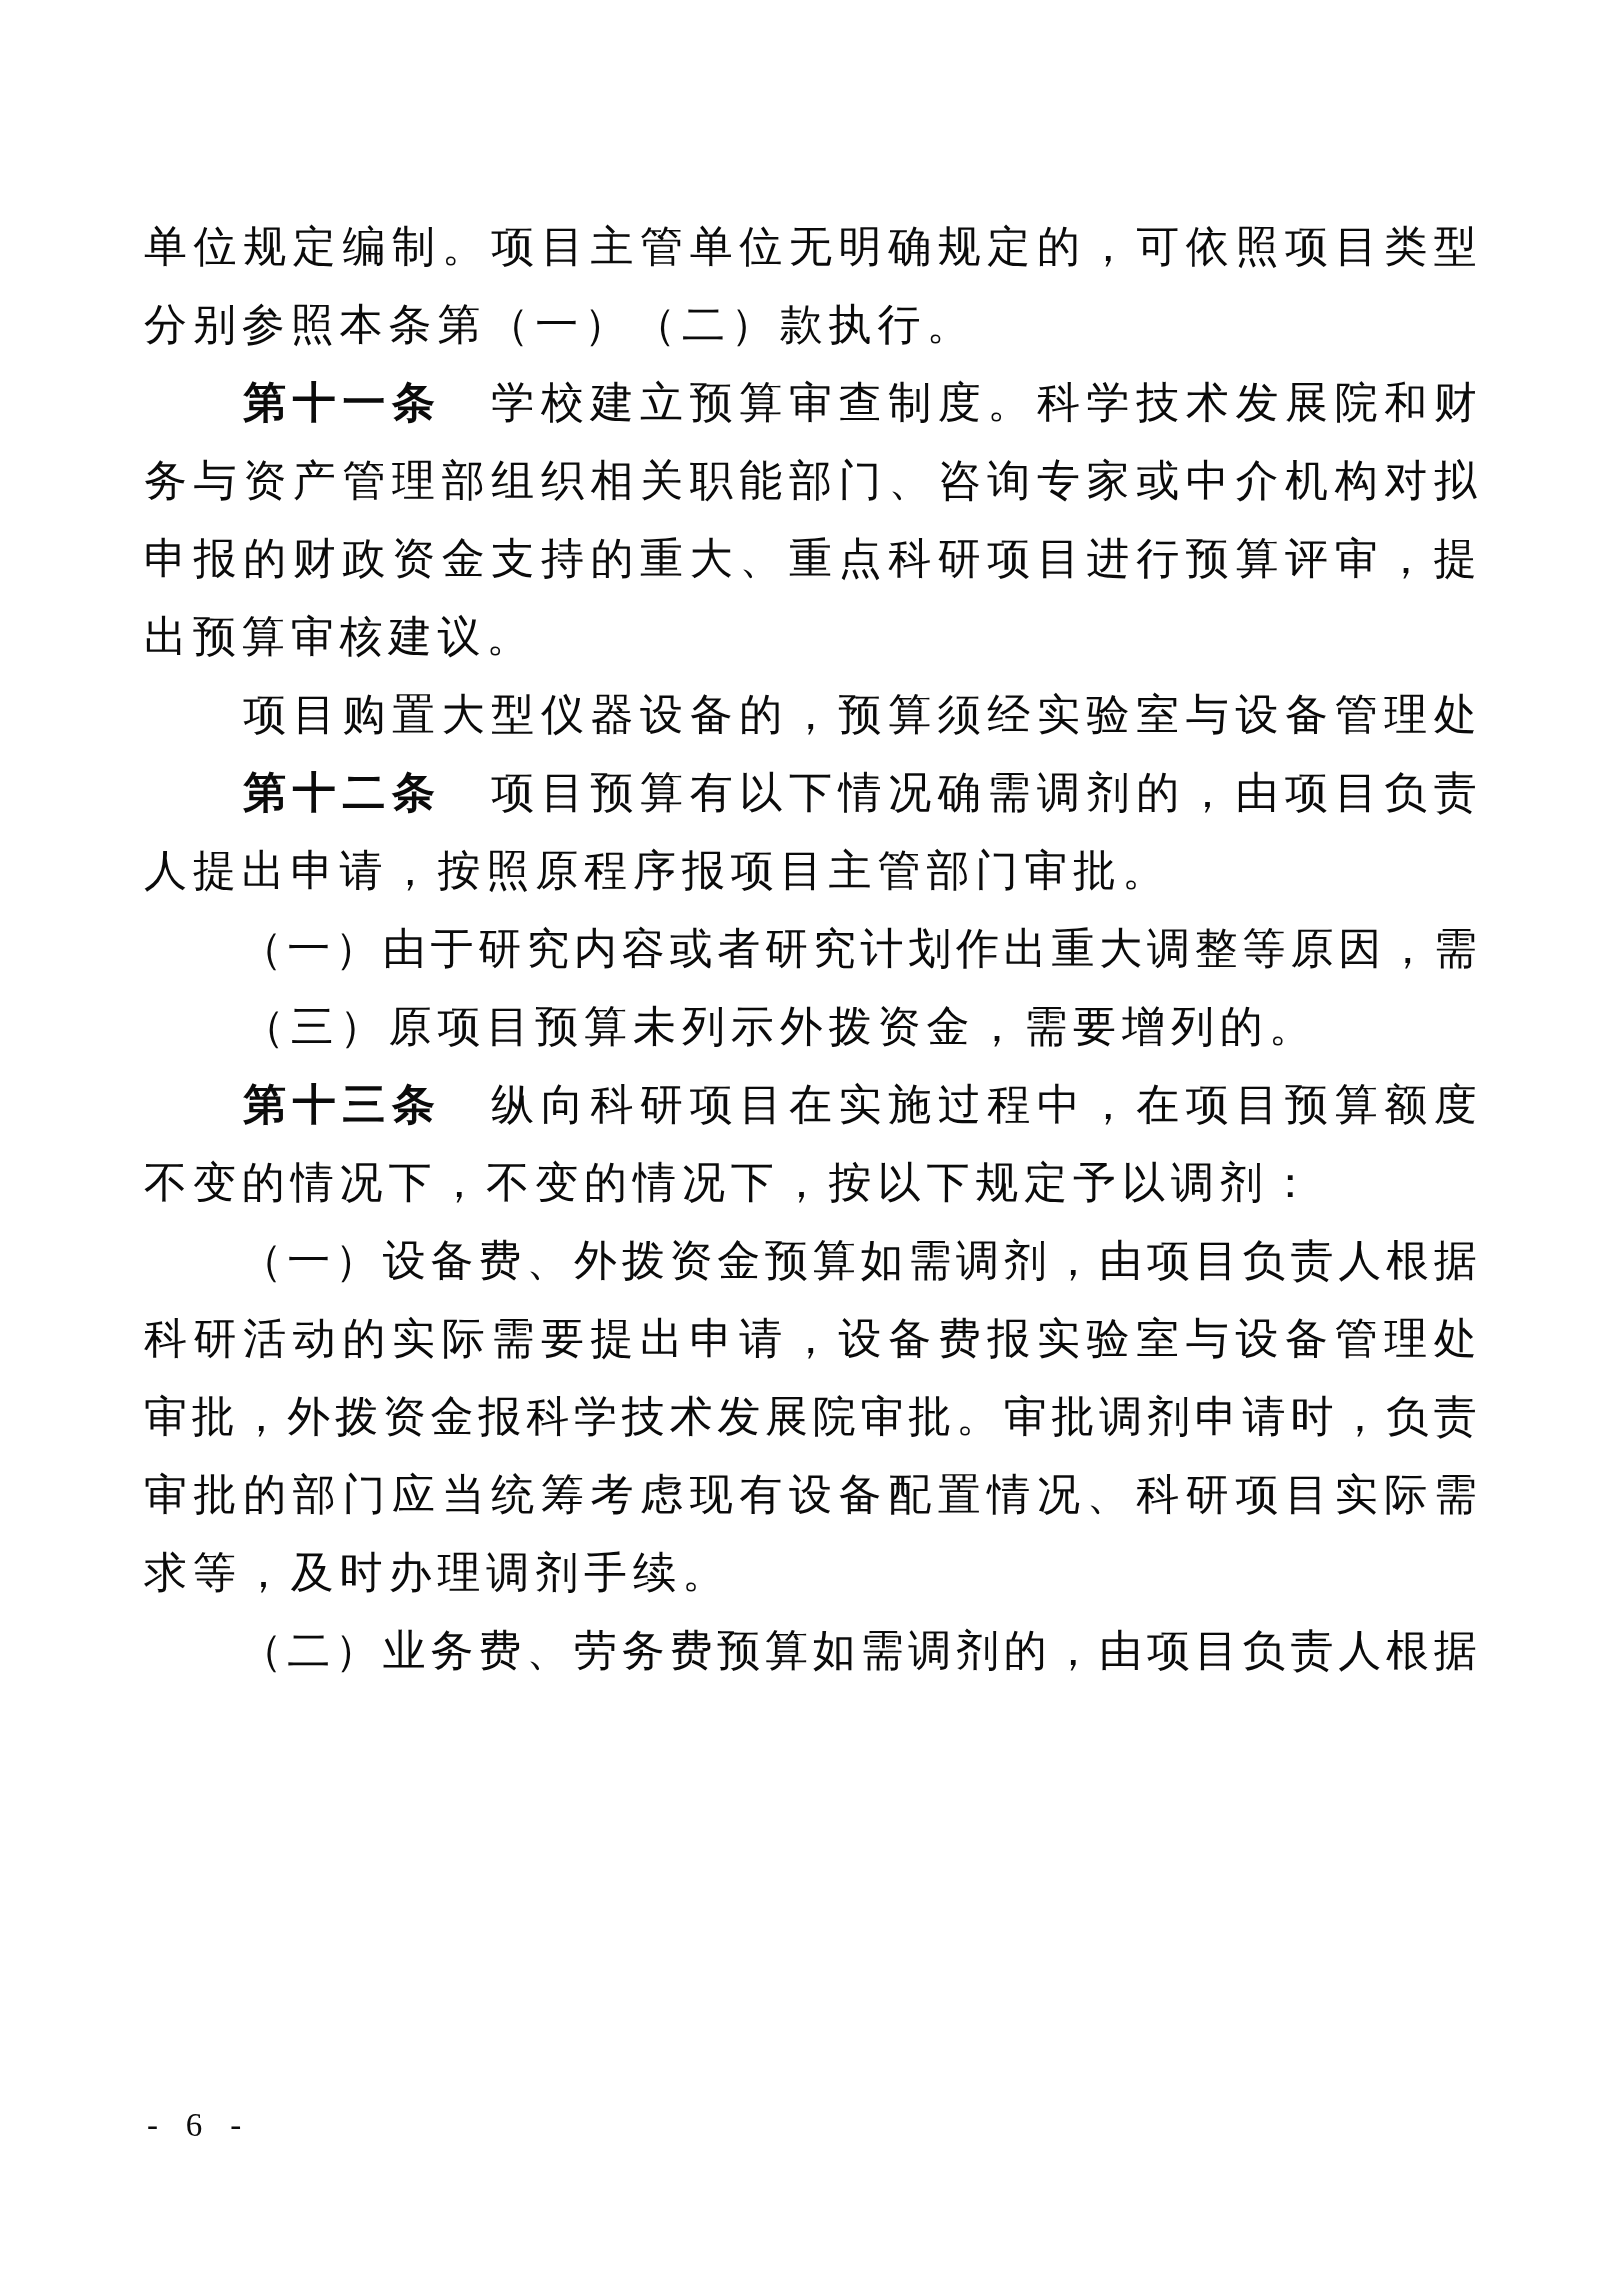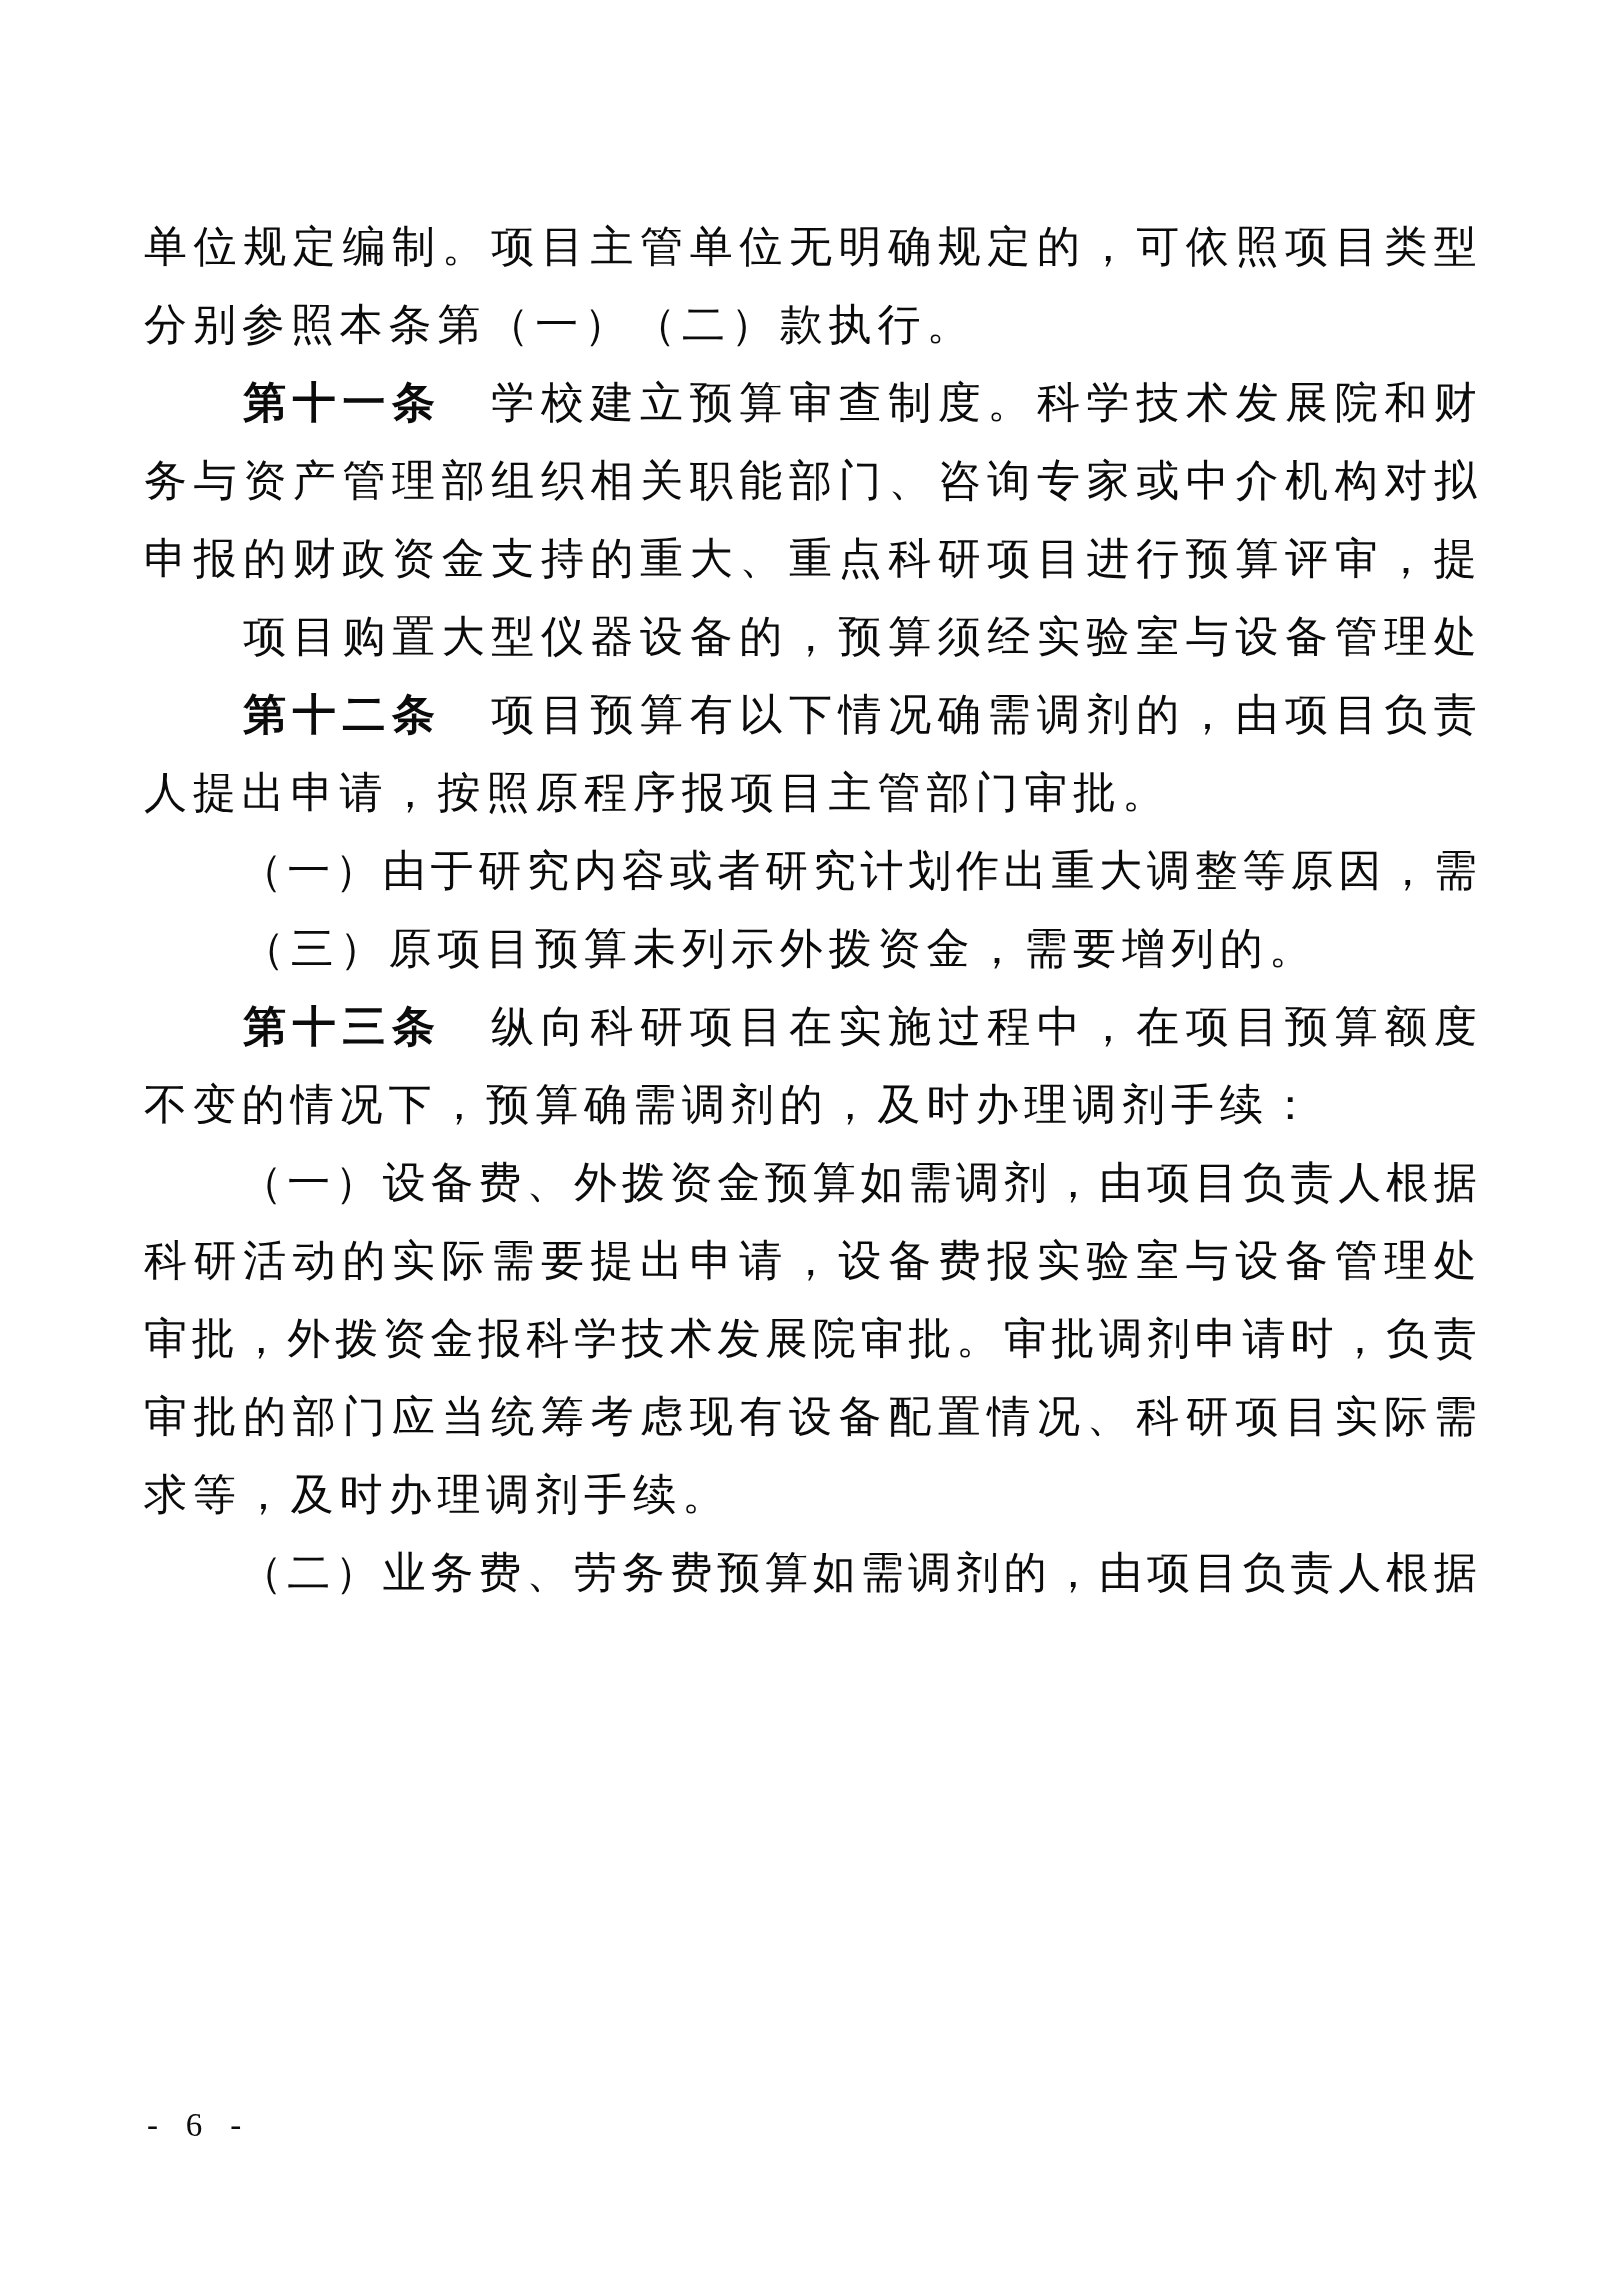--- a/index.html
+++ b/index.html
@@ -156,20 +156,21 @@
         <span>目</span>
         <span>进</span>
         <span>行</span>
         <span>预</span>
         <span>算</span>
         <span>评</span>
         <span>审</span>
         <span>，</span>
         <span>提</span>
       </div>
+      <div class="line"><span>出预算审核建议。</span></div>
       <div class="line j">
         <span>　</span>
         <span>　</span>
         <span>项</span>
         <span>目</span>
         <span>购</span>
         <span>置</span>
         <span>大</span>
         <span>型</span>
         <span>仪</span>
@@ -275,21 +276,21 @@
         <span>中</span>
         <span>，</span>
         <span>在</span>
         <span>项</span>
         <span>目</span>
         <span>预</span>
         <span>算</span>
         <span>额</span>
         <span>度</span>
       </div>
-      <div class="line"><span>不变的情况下，预算确需调剂的，及时办理调剂手续：</span></div>
+      <div class="line"><span>不变的情况下，不变的情况下，按以下规定予以调剂：</span></div>
       <div class="line j">
         <span>　</span>
         <span>　</span>
         <span>（</span>
         <span>一</span>
         <span>）</span>
         <span>设</span>
         <span>备</span>
         <span>费</span>
         <span>、</span>

